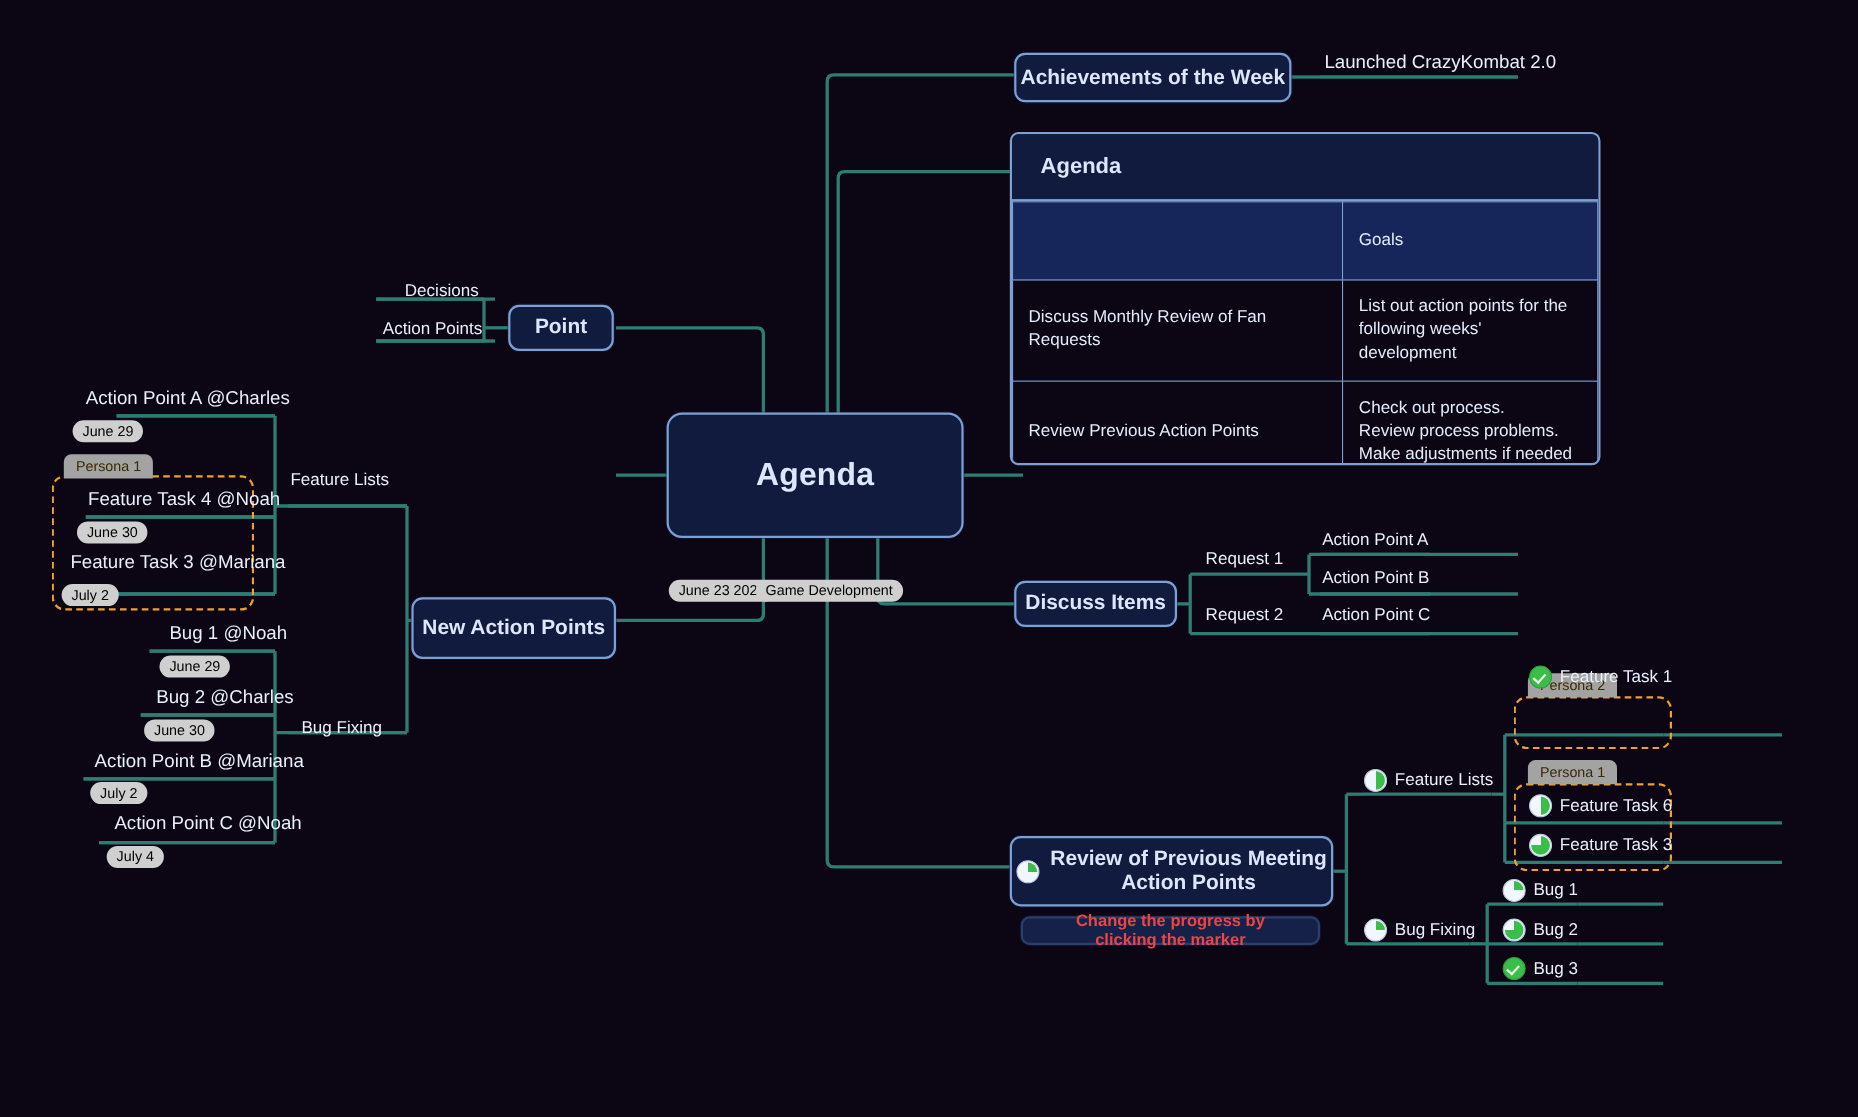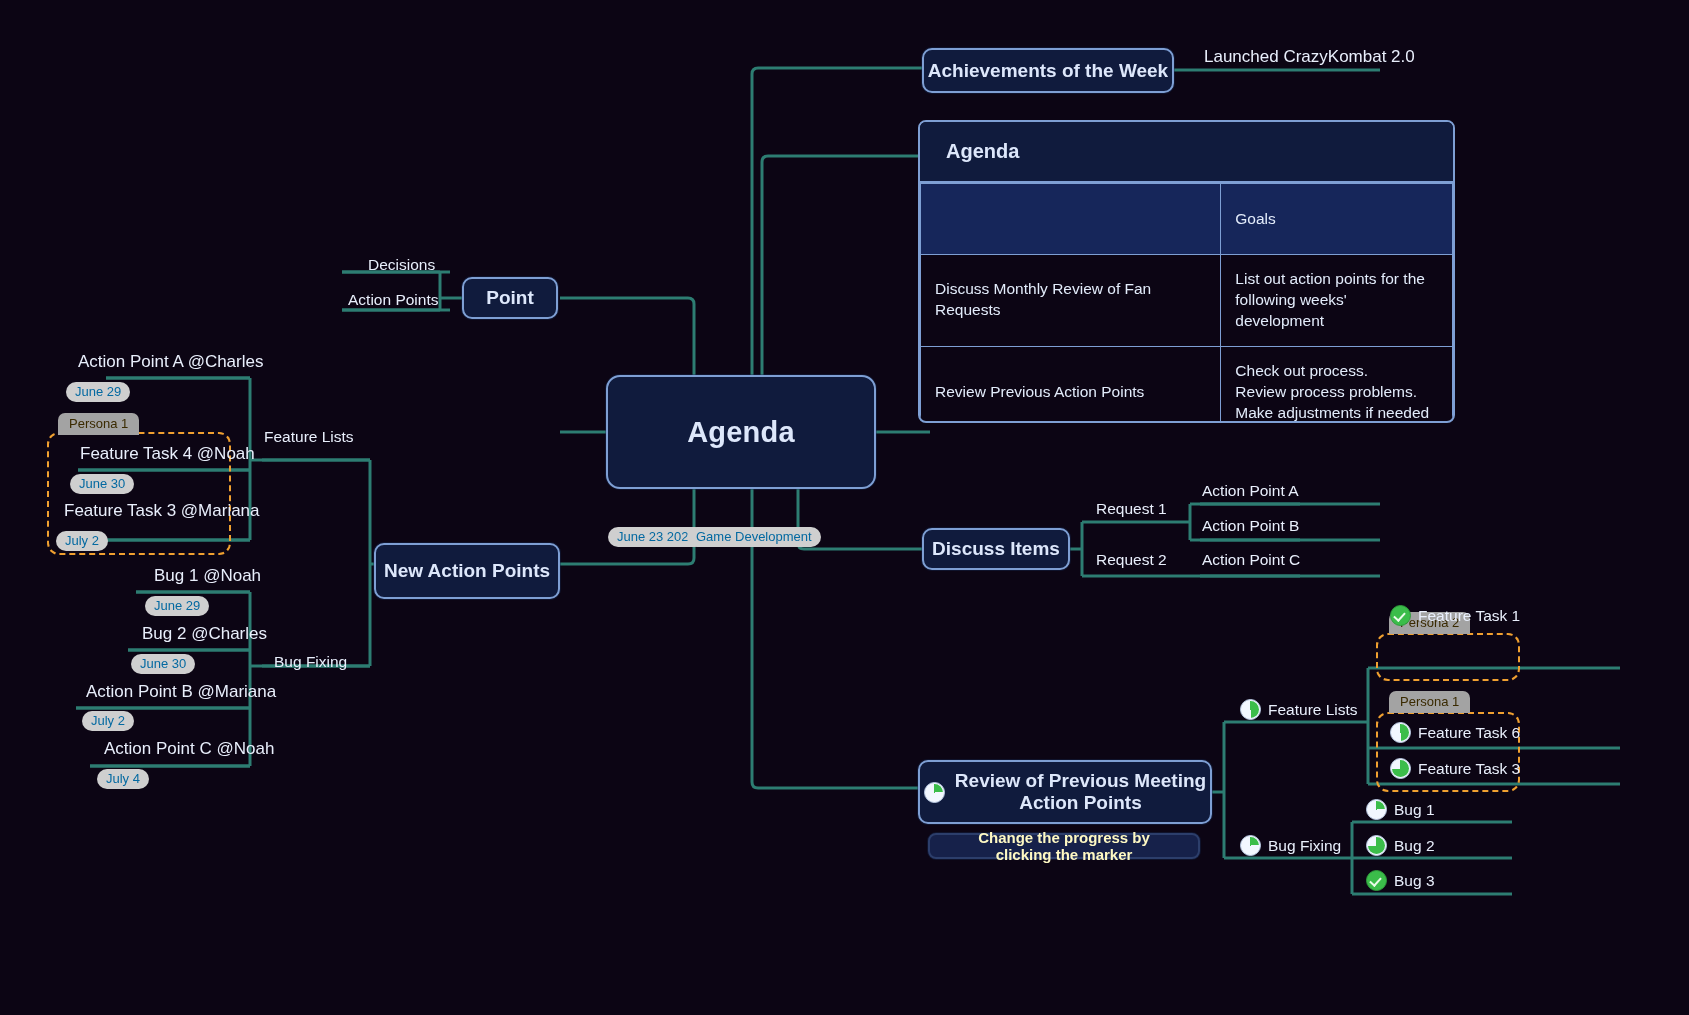--- a/index.html
+++ b/index.html
@@ -30,35 +30,35 @@
   .box.central{
     border-radius:14px;
     font-size:29px;
     line-height:1.18;
     letter-spacing:.2px;
   }
   .box.lvl1{font-size:19px;}
   .box.note{
     font-size:15px;font-weight:bold;border-radius:8px;
     border:2px solid #2c3e6b;background:#16214a;
-    justify-content:flex-start;padding:4px 26px;color:#fef9c3;
+    justify-content:flex-start;padding:4px 26px;color:#ef4444;
   }
 
   
   .plain{
     font-size:17px;color:#e9effc;white-space:nowrap;
     display:flex;align-items:center;gap:7px;
     padding-bottom:3px;
   }
   .plain.small{font-size:15.5px;}
 
   
   .chip{
     position:absolute;
-    background:#cfcfcf;color:#0369a1;
+    background:#cfcfcf;color:#000000;
     border-radius:10px;
     font-size:13px;
     padding:2px 9px 3px;
     white-space:nowrap;
     font-family:"Liberation Sans", sans-serif;
   }
   .chip.orange{background:#a3a3a3;color:#3a2a00;font-size:13px;border-radius:7px 7px 0 0;padding:3px 11px 4px;}
 
   
   .dashgroup{

